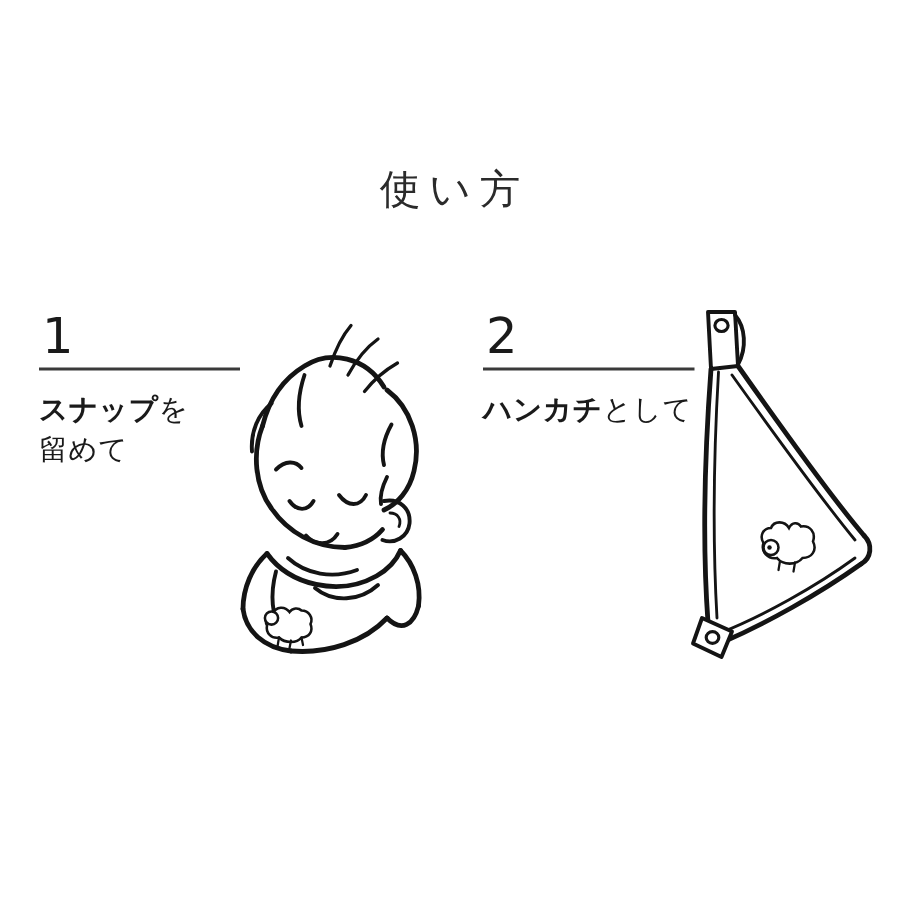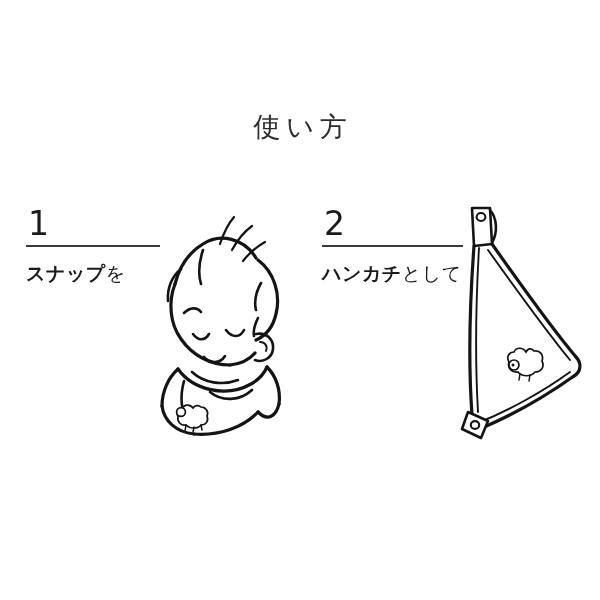--- a/index.html
+++ b/index.html
@@ -99,20 +99,23 @@
 
   <div class="title">使い方</div>
 
   <div class="step step-1">
     <div class="step-num">1</div>
     <div class="step-rule rule-1"></div>
     <div class="step-lines">
       <div>
         <span class="kata">スナップ</span><span class="hira">を</span>
       </div>
+      <div>
+        <span class="kata"></span><span class="hira">留めて</span>
+      </div>
     </div>
   </div>
 
   <div class="art art-baby">
     <svg width="150" height="230" viewBox="0 0 150 230" aria-hidden="true">
 
       <path class="ink ink-hair" d="M72 38 C 76 26, 80 18, 86 11"></path>
       <path class="ink ink-hair" d="M84 44 C 90 33, 97 25, 104 20"></path>
       <path class="ink ink-hair" d="M95 55 C 102 46, 110 40, 117 36"></path>
 

